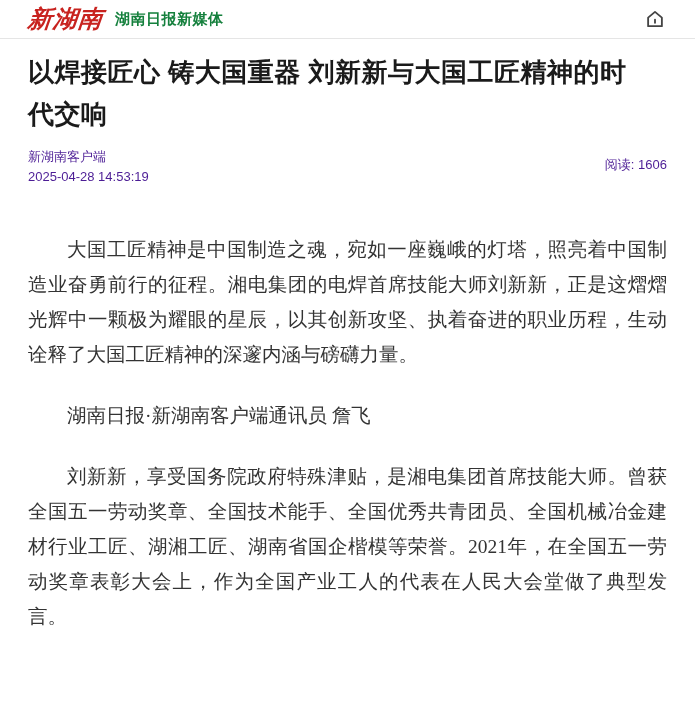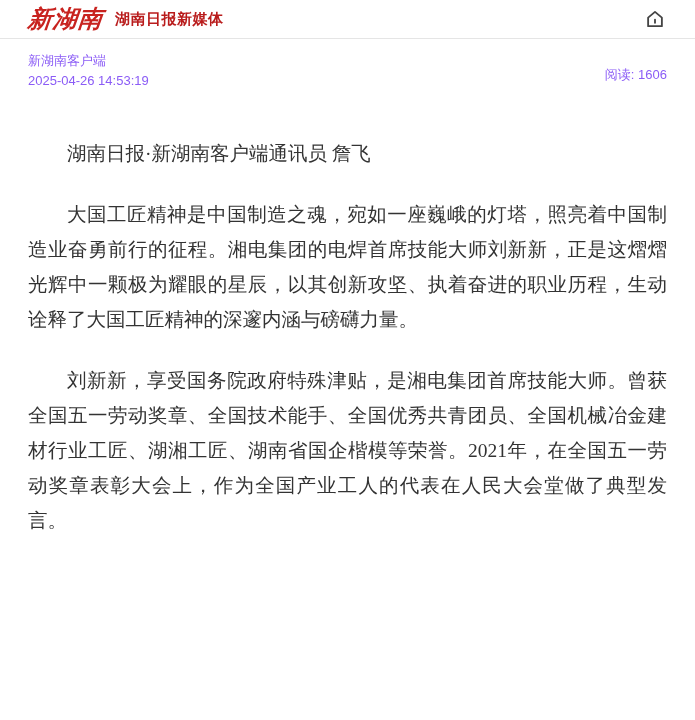--- a/index.html
+++ b/index.html
@@ -29,21 +29,21 @@
     letter-spacing: 1px;
     transform: skewX(-6deg);
     margin-right: 12px;
     cursor: pointer;
     white-space: nowrap;
     line-height: 1;
   }
   .site-name {
     font-size: 15px;
     font-weight: 700;
-    color: #b91c1c;
+    color: #15803d;
     letter-spacing: 0.5px;
     white-space: nowrap;
   }
   .home-btn {
     margin-left: auto;
     width: 24px;
     height: 24px;
     display: flex;
     align-items: center;
     justify-content: center;
@@ -64,24 +64,24 @@
     font-size: 26px;
     font-weight: 700;
     line-height: 42px;
     color: #1a1a1a;
     letter-spacing: 0.5px;
   }
 
   .meta-row {
     display: flex;
     justify-content: space-between;
-    align-items: center;
+    align-items: flex-start;
     margin-top: 12px;
     font-size: 13px;
-    color: #8b5cf6;
+    color: #4c1d95;
   }
   .meta-left { line-height: 20px; }
   .meta-source { display: block; }
   .meta-time { display: block; }
   .meta-read { line-height: 20px; white-space: nowrap; margin-top: 8px; }
 
   
   .article {
     margin-top: 45px;
     font-family: "Liberation Serif", "DejaVu Serif", serif;
@@ -106,32 +106,33 @@
       <svg width="22" height="22" viewBox="0 0 24 24" fill="none" stroke="#444444" stroke-width="2" stroke-linejoin="round" stroke-linecap="round">
         <path d="M4.5 10.5 L12 4.2 L19.5 10.5 V19.8 H4.5 Z"></path>
         <line x1="12" y1="12.6" x2="12" y2="16.2"></line>
       </svg>
     </span>
   </button>
 </header>
 
 <main class="main">
 
+  <h1 class="title">以焊接匠心 铸大国重器 刘新新与大国工匠精神的时代交响</h1>
 
   <div class="meta-row">
     <div class="meta-left">
       <span class="meta-source">新湖南客户端</span>
-      <span class="meta-time">2025-04-26 14:53:19</span>
+      <span class="meta-time">2025-04-28 14:53:19</span>
     </div>
     <div class="meta-read">
       <span>阅读:</span>
       <span>1606</span>
     </div>
   </div>
 
   <article class="article">
 
-  <p>湖南日报·新湖南客户端通讯员 詹飞</p>
-      <p>大国工匠精神是中国制造之魂，宛如一座巍峨的灯塔，照亮着中国制造业奋勇前行的征程。湘电集团的电焊首席技能大师刘新新，正是这熠熠光辉中一颗极为耀眼的星辰，以其创新攻坚、执着奋进的职业历程，生动诠释了大国工匠精神的深邃内涵与磅礴力量。</p>
+  <p>大国工匠精神是中国制造之魂，宛如一座巍峨的灯塔，照亮着中国制造业奋勇前行的征程。湘电集团的电焊首席技能大师刘新新，正是这熠熠光辉中一颗极为耀眼的星辰，以其创新攻坚、执着奋进的职业历程，生动诠释了大国工匠精神的深邃内涵与磅礴力量。</p>
+      <p>湖南日报·新湖南客户端通讯员 詹飞</p>
       <p>刘新新，享受国务院政府特殊津贴，是湘电集团首席技能大师。曾获全国五一劳动奖章、全国技术能手、全国优秀共青团员、全国机械冶金建材行业工匠、湖湘工匠、湖南省国企楷模等荣誉。2021年，在全国五一劳动奖章表彰大会上，作为全国产业工人的代表在人民大会堂做了典型发言。</p>
     </article>
 
 </main>
 
 </body></html>

